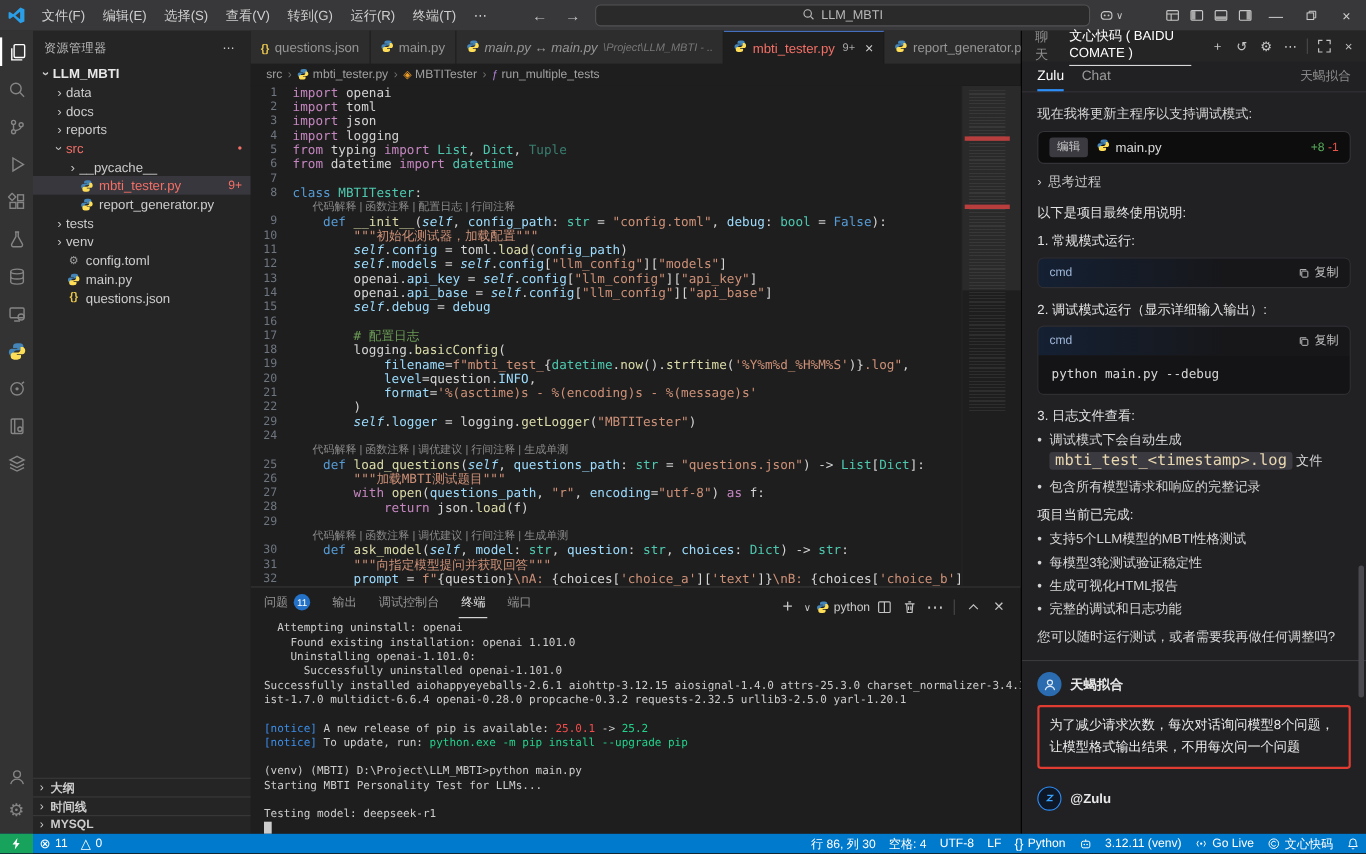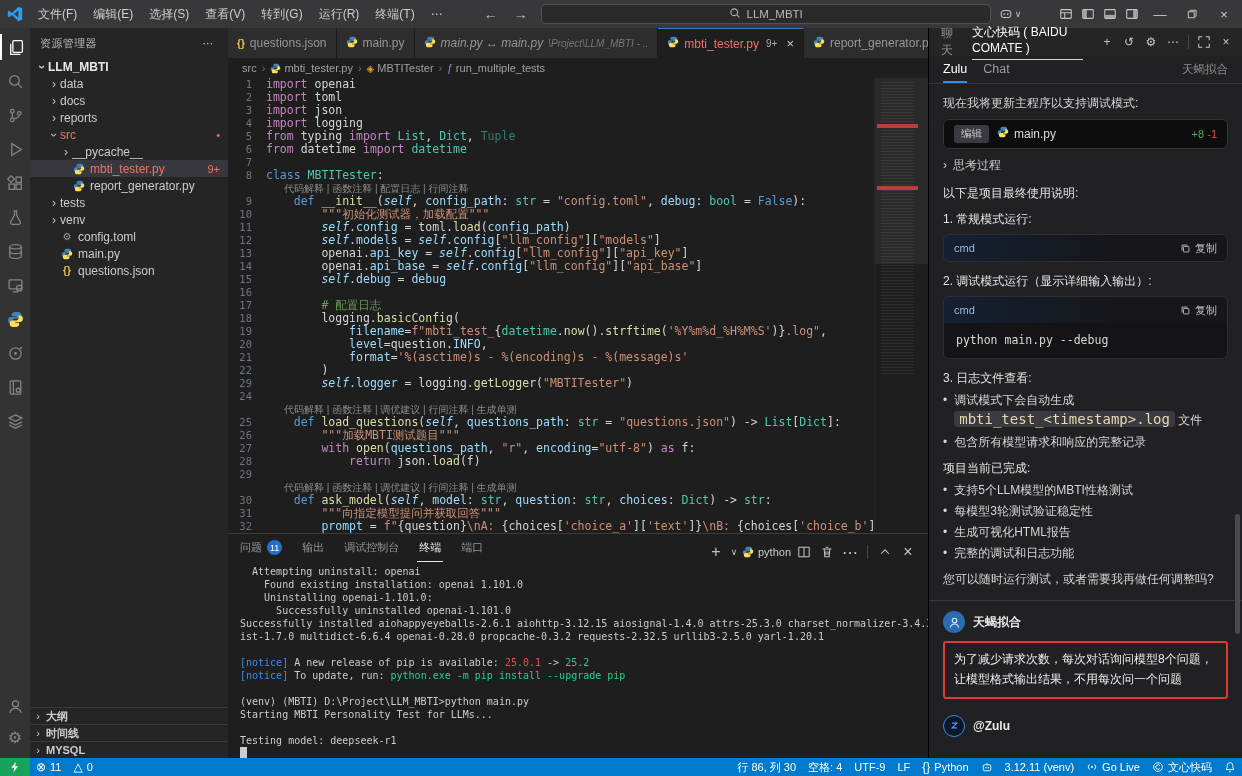--- a/index.html
+++ b/index.html
@@ -691,21 +691,21 @@
         </span>
       </span>
     <span class="sb-right" id="sb-right">
         <span class="sb-item">
           <span>行 86, 列 30</span>
         </span>
         <span class="sb-item">
           <span>空格: 4</span>
         </span>
         <span class="sb-item">
-          <span>UTF-9</span>
+          <span>UTF-8</span>
         </span>
         <span class="sb-item">
           <span>LF</span>
         </span>
         <span class="sb-item">
           <span class="glyph">{}</span>
           <span>Python</span>
         </span>
         <span class="sb-item">
           <svg viewBox="0 0 16 16" fill="none" stroke="currentColor" stroke-width="1.2">

